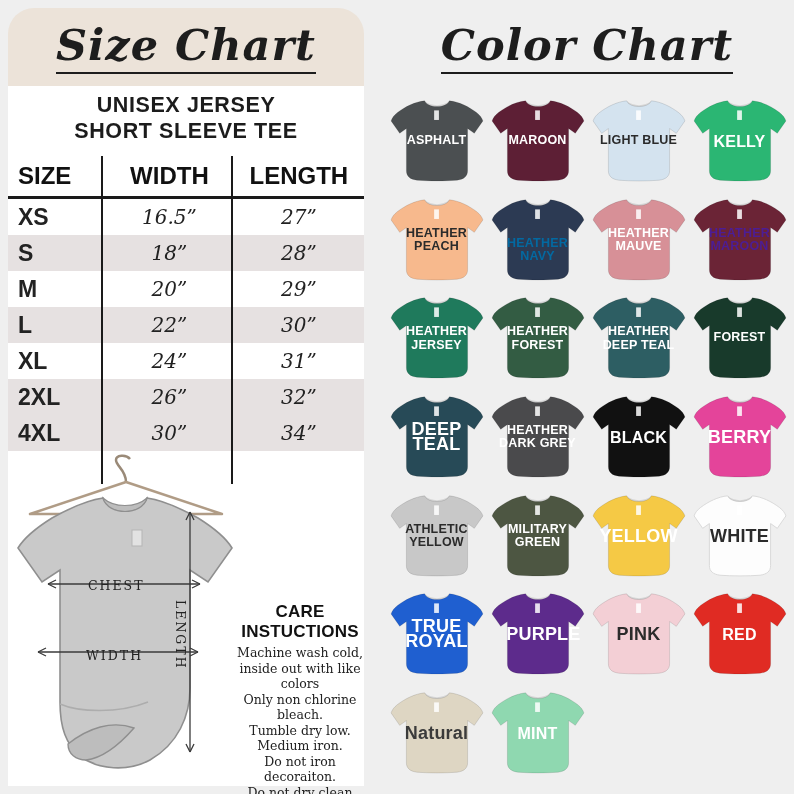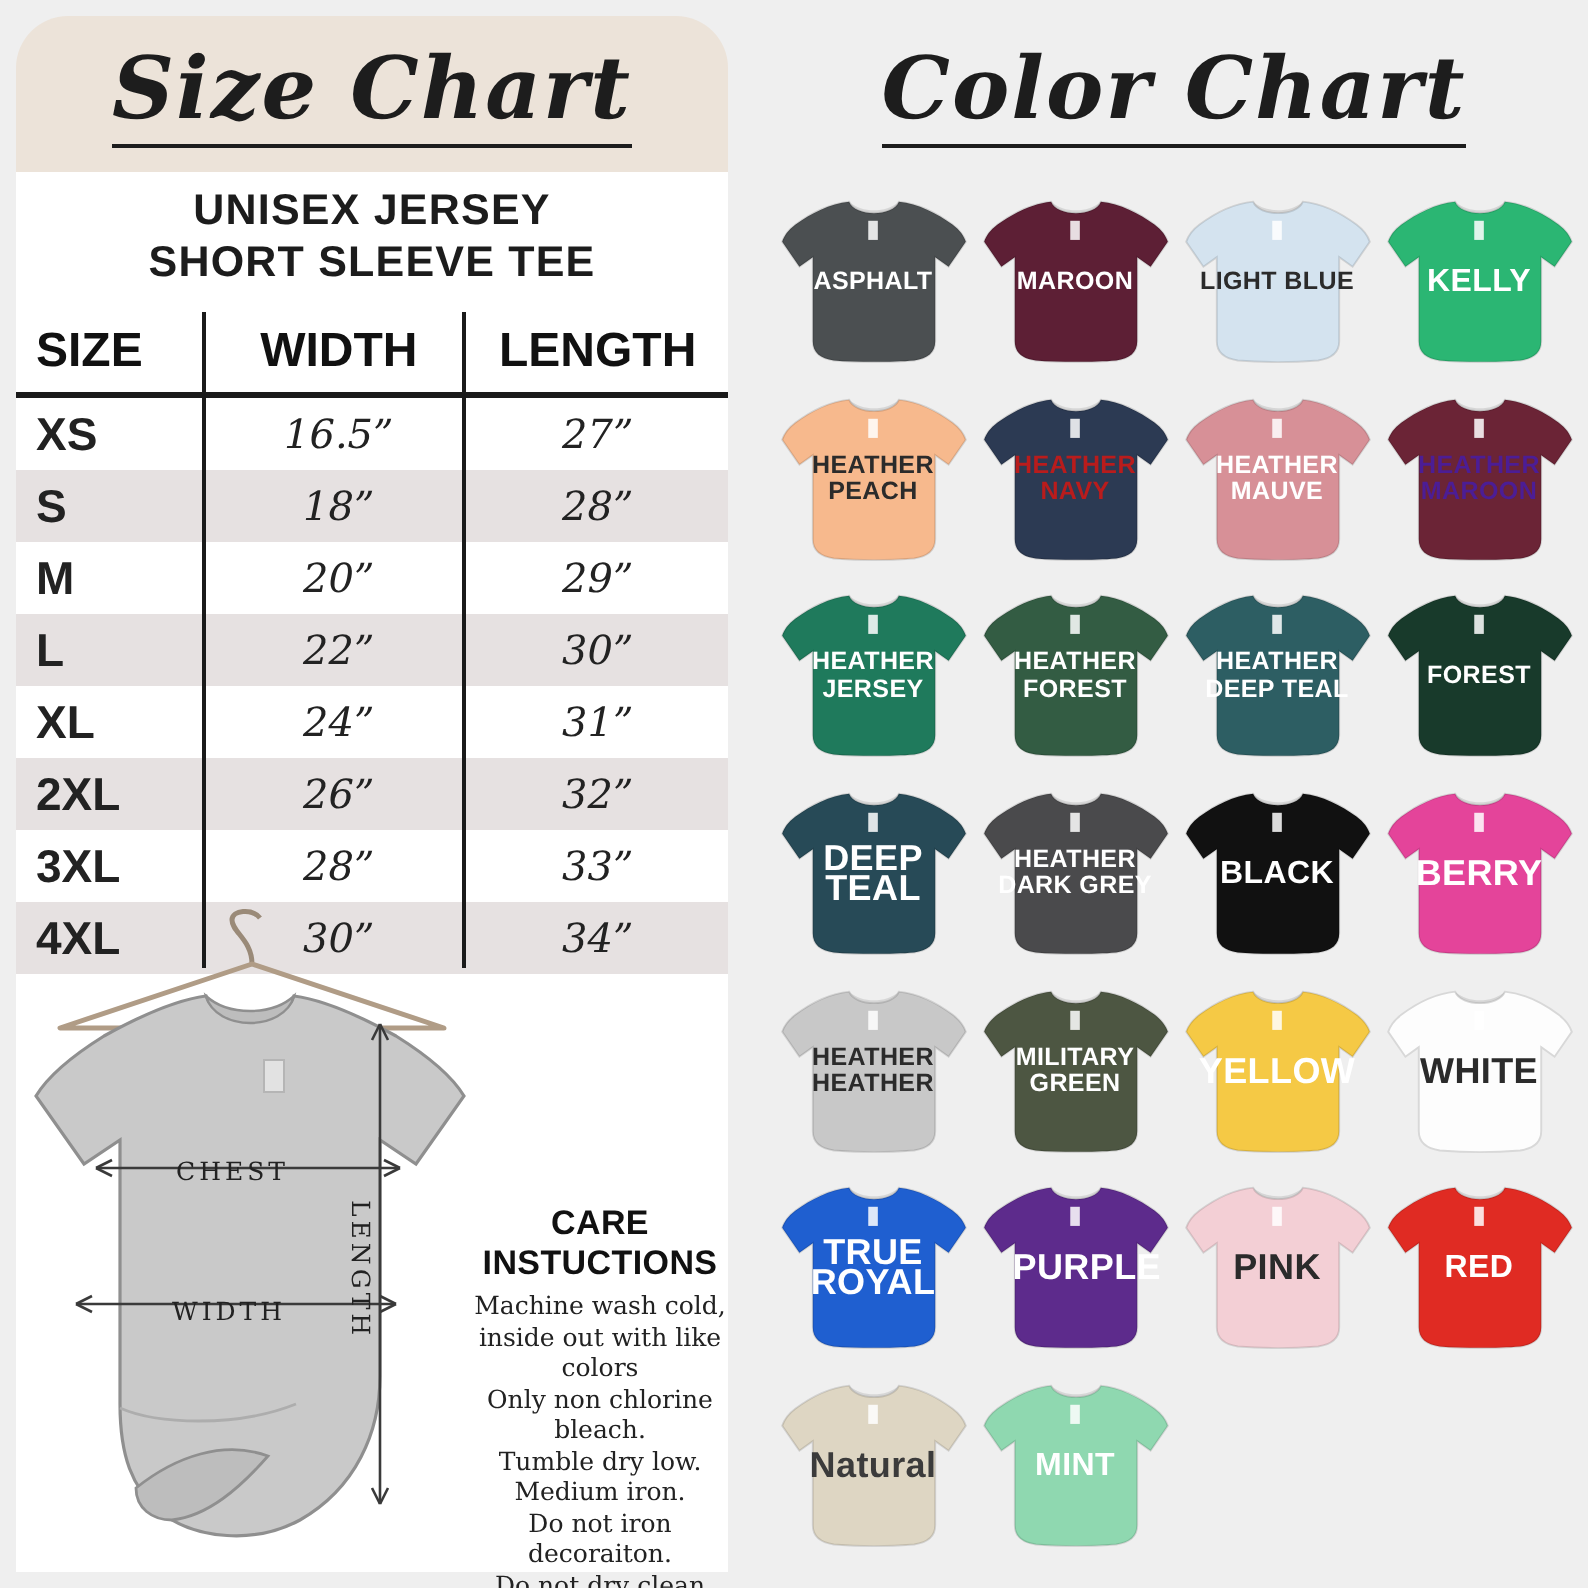--- a/index.html
+++ b/index.html
@@ -163,25 +163,20 @@
         <tr>
           <td class="c-size">XL</td>
           <td class="c-w">24”</td>
           <td class="c-l">31”</td>
         </tr>
         <tr class="alt">
           <td class="c-size">2XL</td>
           <td class="c-w">26”</td>
           <td class="c-l">32”</td>
         </tr>
-        <tr>
-          <td class="c-size">3XL</td>
-          <td class="c-w">28”</td>
-          <td class="c-l">33”</td>
-        </tr>
         <tr class="alt">
           <td class="c-size">4XL</td>
           <td class="c-w">30”</td>
           <td class="c-l">34”</td>
         </tr>
       </tbody>
     </table>
 
     <svg style="position:absolute;left:8px;top:156px;width:356px;height:330px;">
       <line x1="94" y1="0" x2="94" y2="328" stroke="#1a1a1a" stroke-width="2"></line>
@@ -278,21 +273,21 @@
             <rect x="46" y="14" width="5" height="10" fill="rgba(255,255,255,0.85)"></rect>
           </svg>
           <div class="tee-name" style="color: rgb(43, 43, 43);">HEATHER PEACH</div>
         </div>
         <div class="cell">
           <svg class="tee" viewBox="0 0 98 92">
             <path d="M36 4 C26 5,16 10,8 16 C4 19,2 22,1 25 L10 38 L17 33 L17 77 C17 83,21 86,28 87 C40 88,58 88,70 87 C77 86,81 83,81 77 L81 33 L88 38 L97 25 C96 22,94 19,90 16 C82 10,72 5,62 4 C59 12,39 12,36 4 Z" fill="#2c3a53" stroke="rgba(0,0,0,0.12)" stroke-width="1"></path>
             <path d="M36 4 C39 12,59 12,62 4 C55 10,43 10,36 4 Z" fill="rgba(0,0,0,0.10)"></path>
             <rect x="46" y="14" width="5" height="10" fill="rgba(255,255,255,0.85)"></rect>
           </svg>
-          <div class="tee-name" style="color: #b91c1c;">HEATHER NAVY</div>
+          <div class="tee-name" style="color: #0369a1; margin-top: 10px;">HEATHER NAVY</div>
         </div>
         <div class="cell">
           <svg class="tee" viewBox="0 0 98 92">
             <path d="M36 4 C26 5,16 10,8 16 C4 19,2 22,1 25 L10 38 L17 33 L17 77 C17 83,21 86,28 87 C40 88,58 88,70 87 C77 86,81 83,81 77 L81 33 L88 38 L97 25 C96 22,94 19,90 16 C82 10,72 5,62 4 C59 12,39 12,36 4 Z" fill="#d79097" stroke="rgba(0,0,0,0.12)" stroke-width="1"></path>
             <path d="M36 4 C39 12,59 12,62 4 C55 10,43 10,36 4 Z" fill="rgba(0,0,0,0.10)"></path>
             <rect x="46" y="14" width="5" height="10" fill="rgba(255,255,255,0.85)"></rect>
           </svg>
           <div class="tee-name" style="color: rgb(255, 255, 255);">HEATHER MAUVE</div>
         </div>
         <div class="cell">
@@ -366,21 +361,21 @@
             <rect x="46" y="14" width="5" height="10" fill="rgba(255,255,255,0.85)"></rect>
           </svg>
           <div class="tee-name med" style="color: rgb(255, 255, 255);">BERRY</div>
         </div>
         <div class="cell">
           <svg class="tee" viewBox="0 0 98 92">
             <path d="M36 4 C26 5,16 10,8 16 C4 19,2 22,1 25 L10 38 L17 33 L17 77 C17 83,21 86,28 87 C40 88,58 88,70 87 C77 86,81 83,81 77 L81 33 L88 38 L97 25 C96 22,94 19,90 16 C82 10,72 5,62 4 C59 12,39 12,36 4 Z" fill="#c8c8c8" stroke="rgba(0,0,0,0.12)" stroke-width="1"></path>
             <path d="M36 4 C39 12,59 12,62 4 C55 10,43 10,36 4 Z" fill="rgba(0,0,0,0.10)"></path>
             <rect x="46" y="14" width="5" height="10" fill="rgba(255,255,255,0.85)"></rect>
           </svg>
-          <div class="tee-name" style="color: rgb(43, 43, 43);">HEATHER HEATHER</div>
+          <div class="tee-name" style="color: rgb(43, 43, 43);">ATHLETIC YELLOW</div>
         </div>
         <div class="cell">
           <svg class="tee" viewBox="0 0 98 92">
             <path d="M36 4 C26 5,16 10,8 16 C4 19,2 22,1 25 L10 38 L17 33 L17 77 C17 83,21 86,28 87 C40 88,58 88,70 87 C77 86,81 83,81 77 L81 33 L88 38 L97 25 C96 22,94 19,90 16 C82 10,72 5,62 4 C59 12,39 12,36 4 Z" fill="#4d5642" stroke="rgba(0,0,0,0.12)" stroke-width="1"></path>
             <path d="M36 4 C39 12,59 12,62 4 C55 10,43 10,36 4 Z" fill="rgba(0,0,0,0.10)"></path>
             <rect x="46" y="14" width="5" height="10" fill="rgba(255,255,255,0.85)"></rect>
           </svg>
           <div class="tee-name" style="color: rgb(255, 255, 255);">MILITARY GREEN</div>
         </div>
         <div class="cell">

